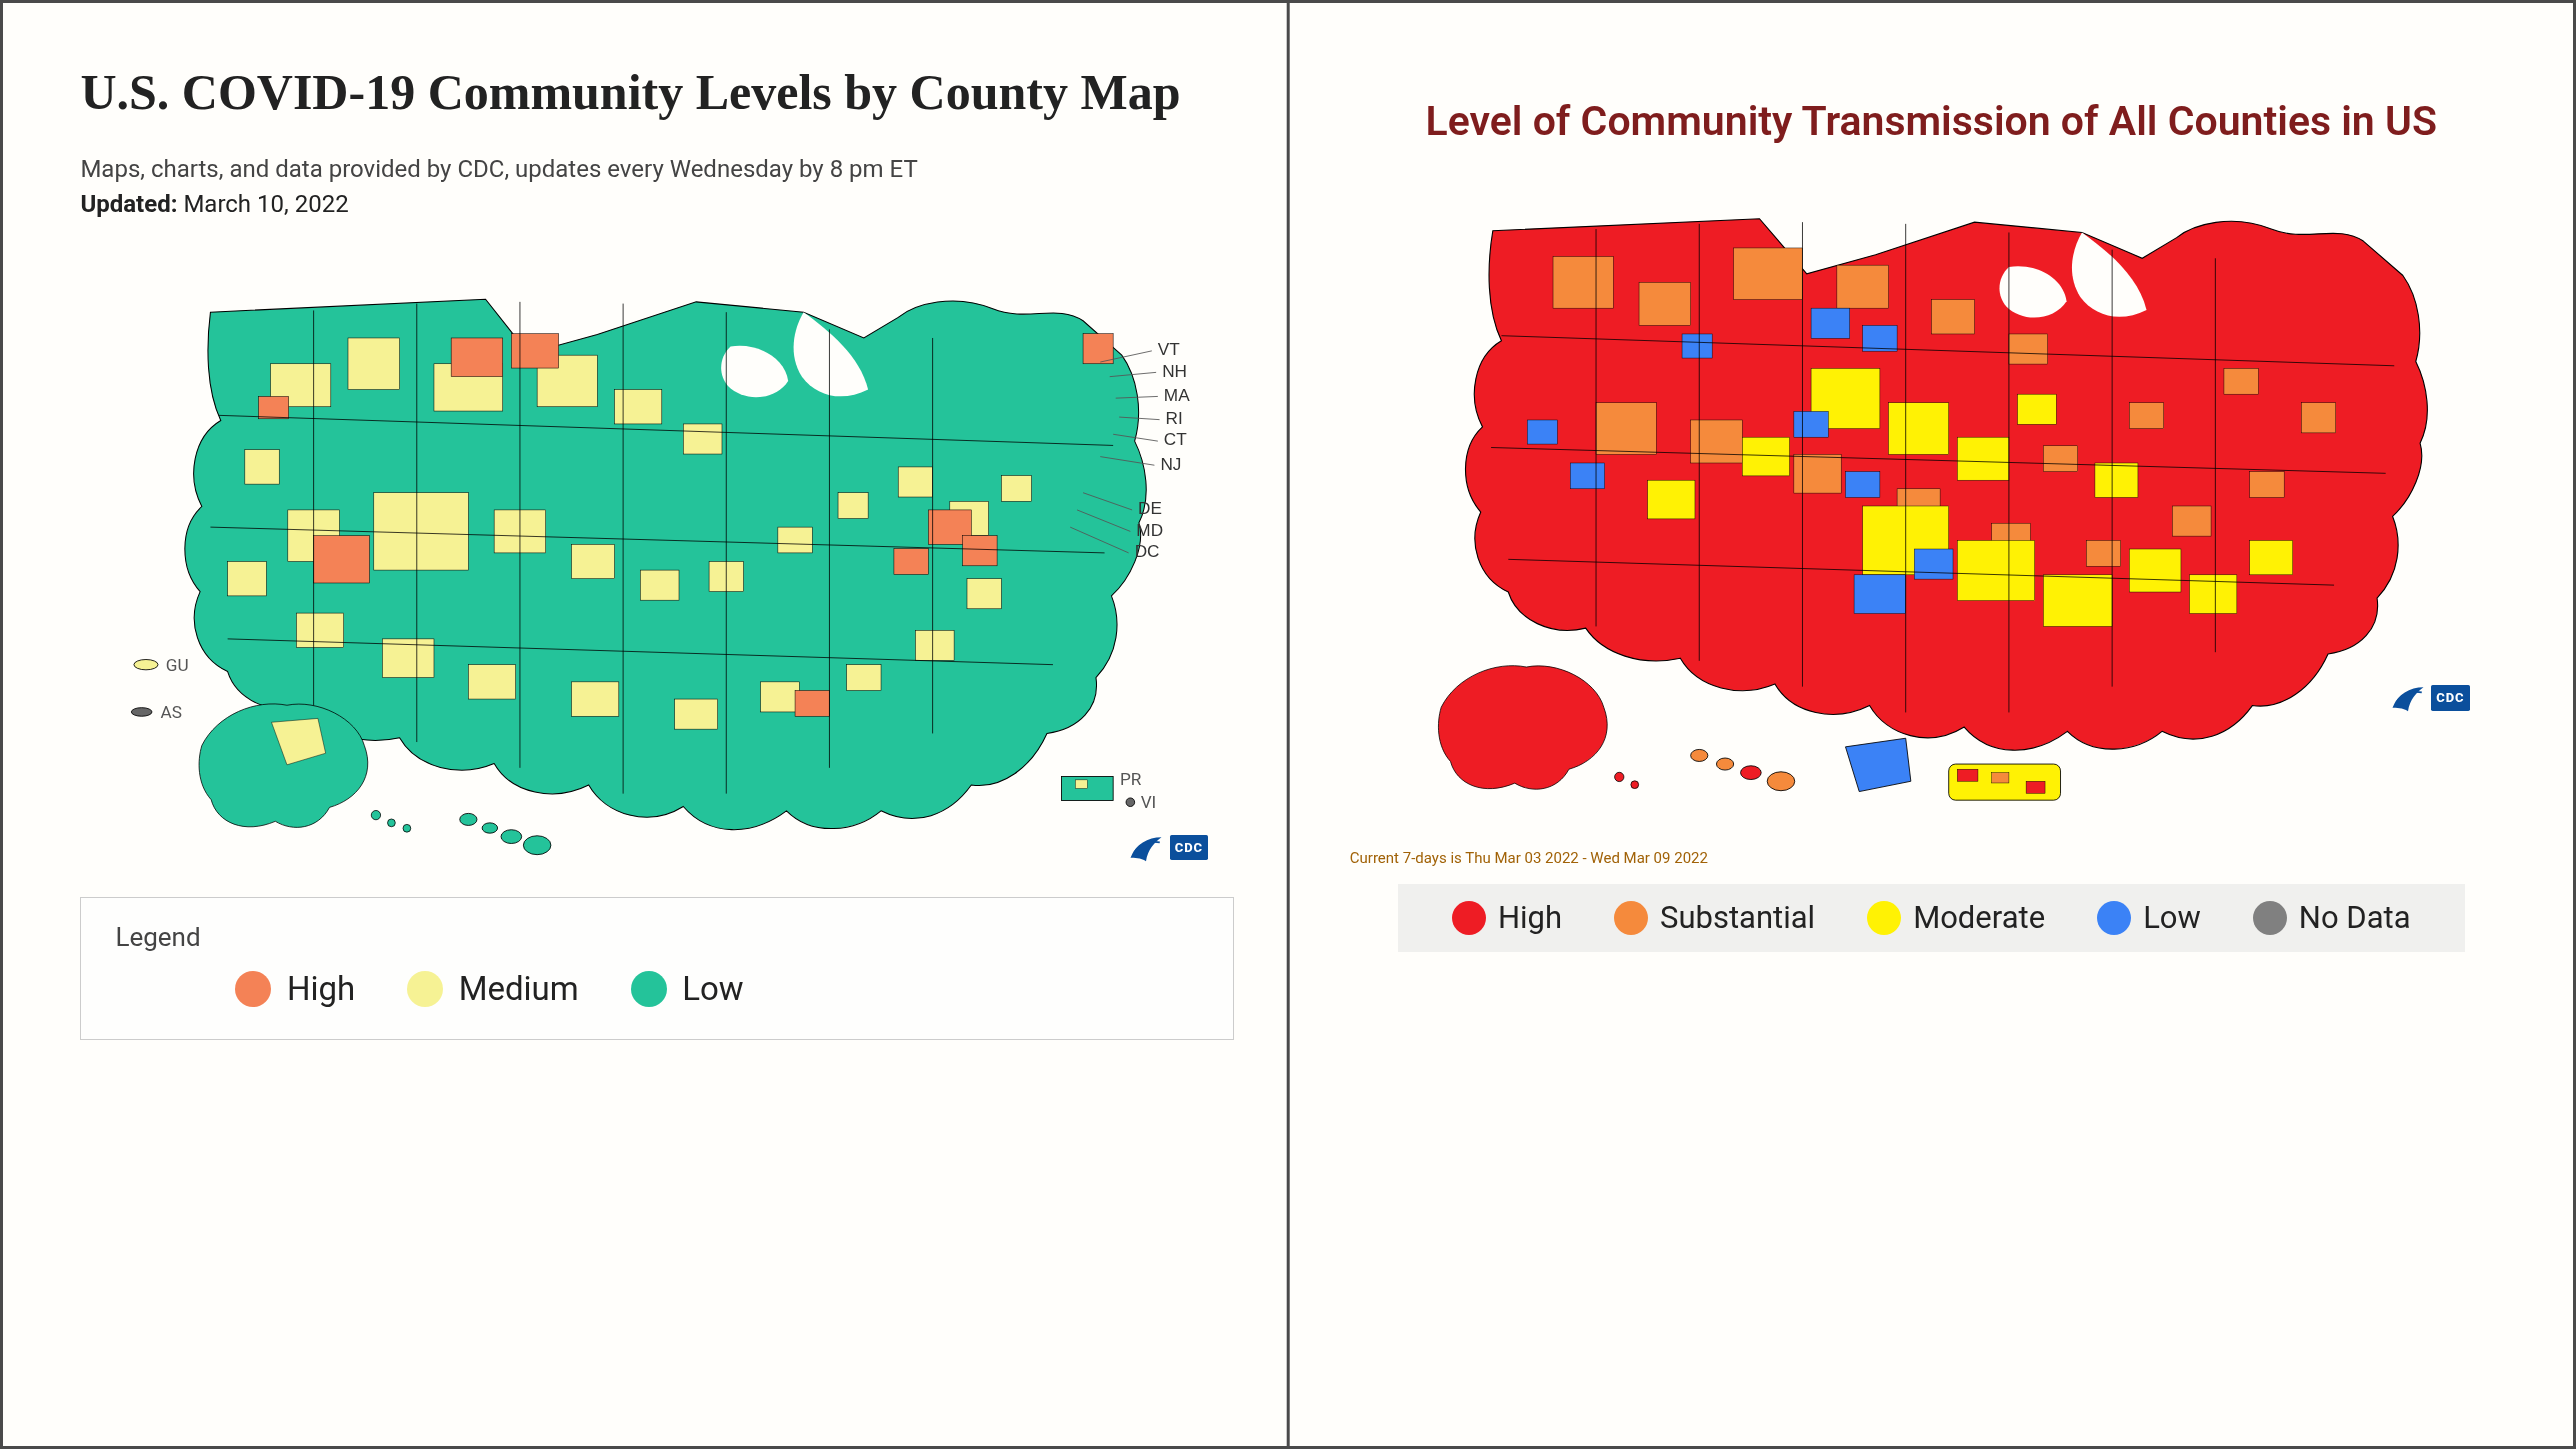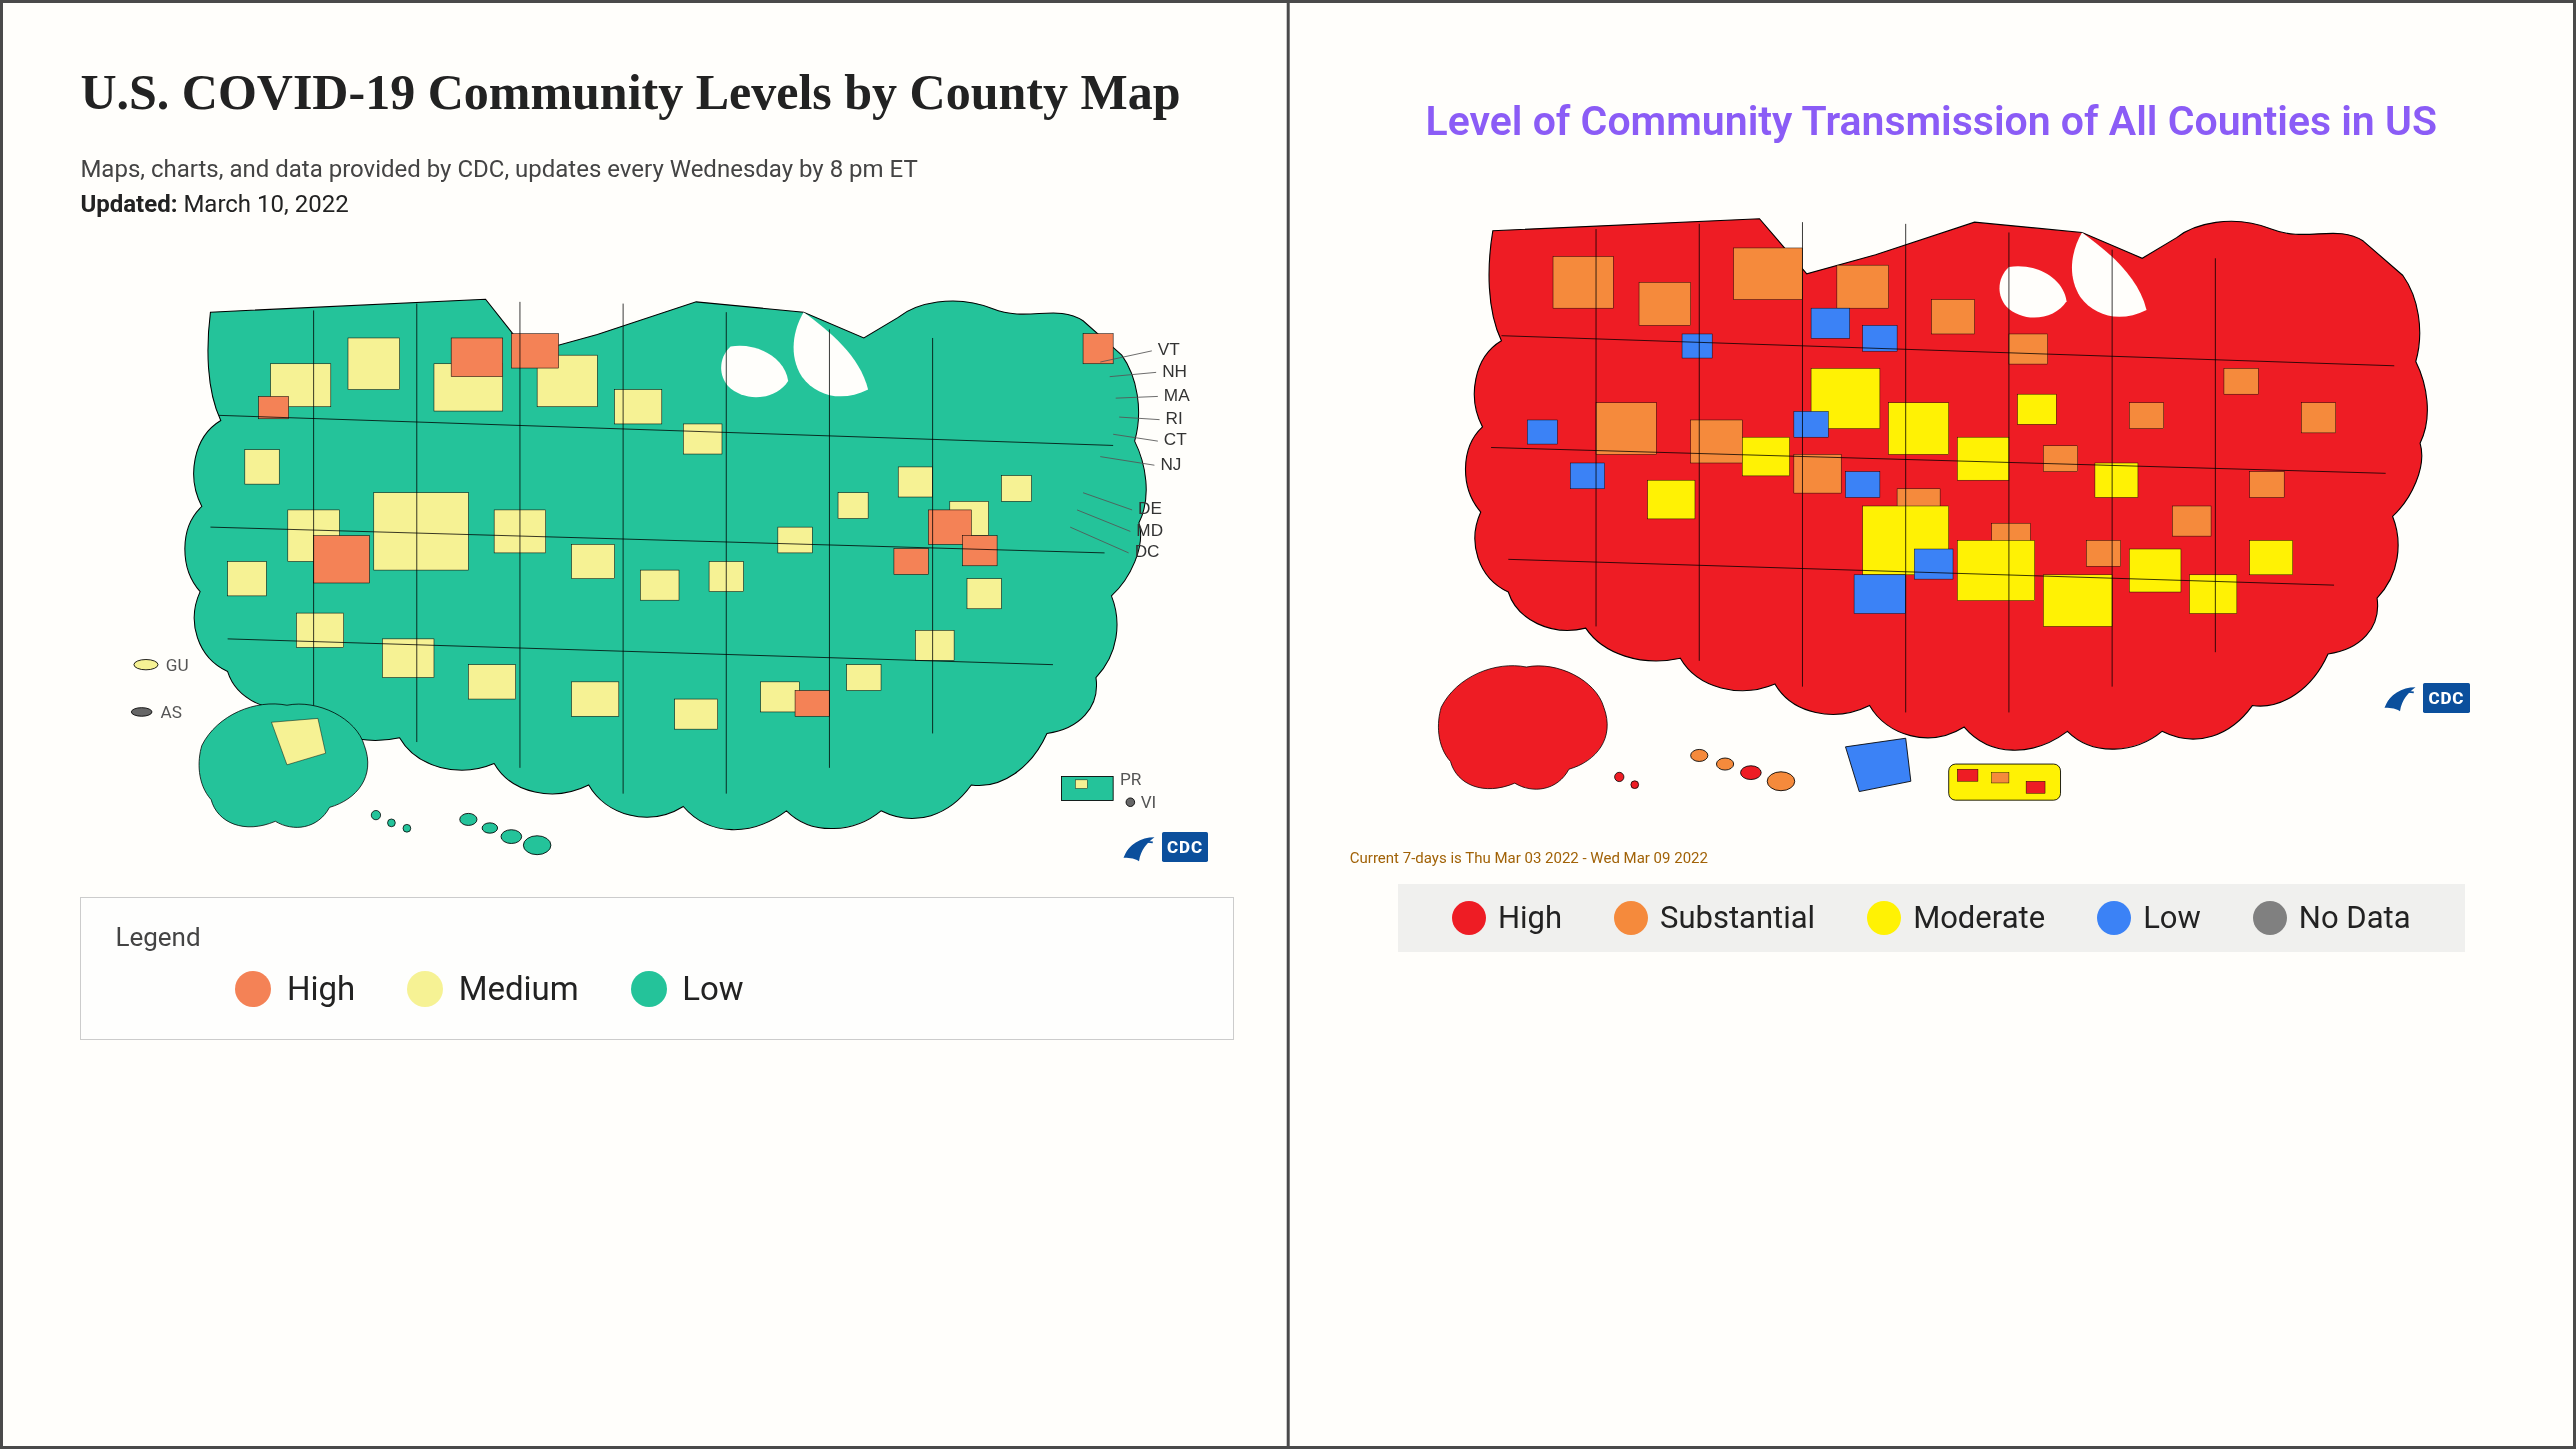--- a/index.html
+++ b/index.html
@@ -55,21 +55,21 @@
     margin-bottom: 6.9px;
   }
   .updated-l {
     font-size: 24px;
     color: #222;
     margin-top: 6px;
   }
   .title-r {
     font-size: 41px;
     font-weight: 600;
-    color: #8b5cf6;
+    color: #7f1d1d;
     text-align: center;
     margin-top: 34px;
     margin-bottom: 26px;
   }
   .map-wrap {
     position: relative;
     width: 100%;
     margin-top: 34px;
   }
   .map-svg {
@@ -141,21 +141,21 @@
     align-items: center;
     gap: 5.2px;
   }
   .cdc-swoosh {
     width: 36px;
     height: 31px;
   }
   .cdc-box {
     background: #0b4f9c;
     color: #fff;
-    font-size: 17px;
+    font-size: 13px;
     font-weight: 800;
     padding: 5.2px 5.2px;
     letter-spacing: 0.9px;
     border-radius: 1.7px;
   }
   .state-label {
     font-size: 20px;
     fill: #333;
     font-family: sans-serif;
   }

